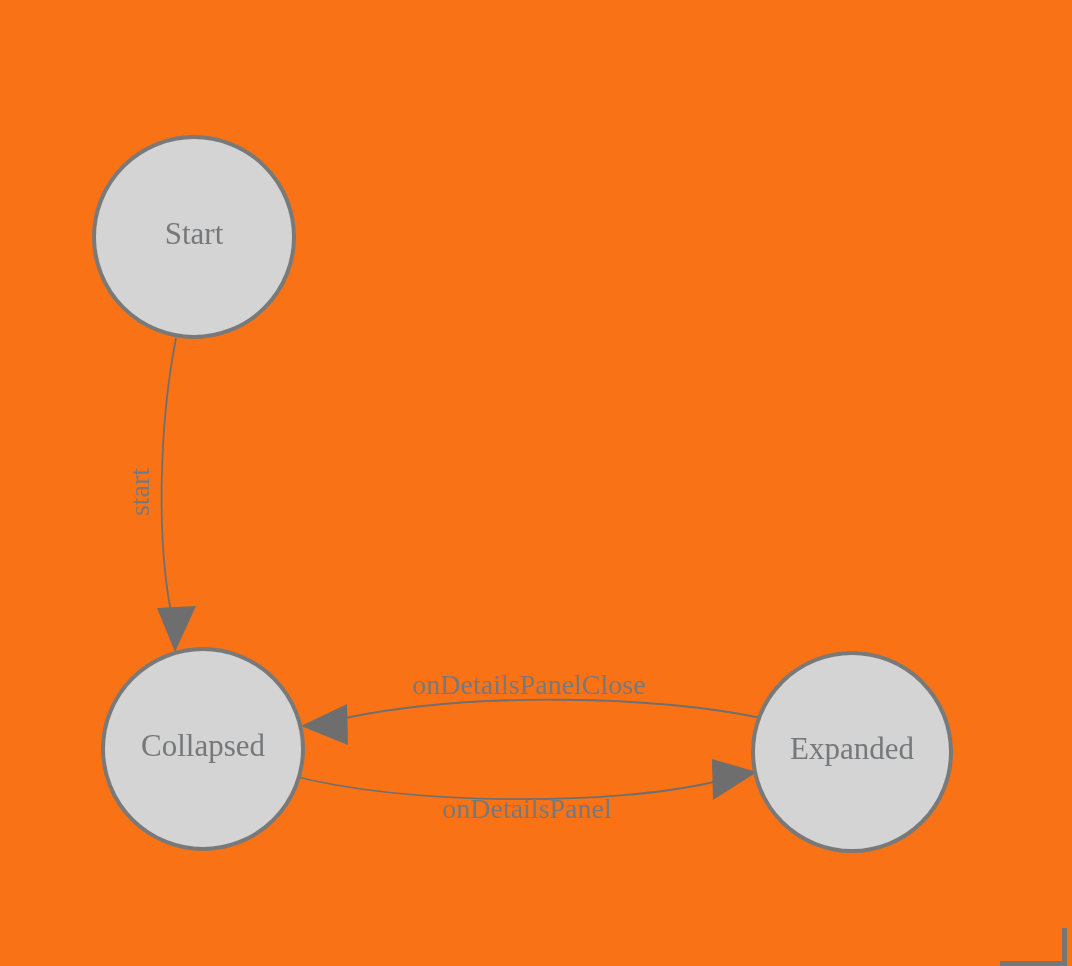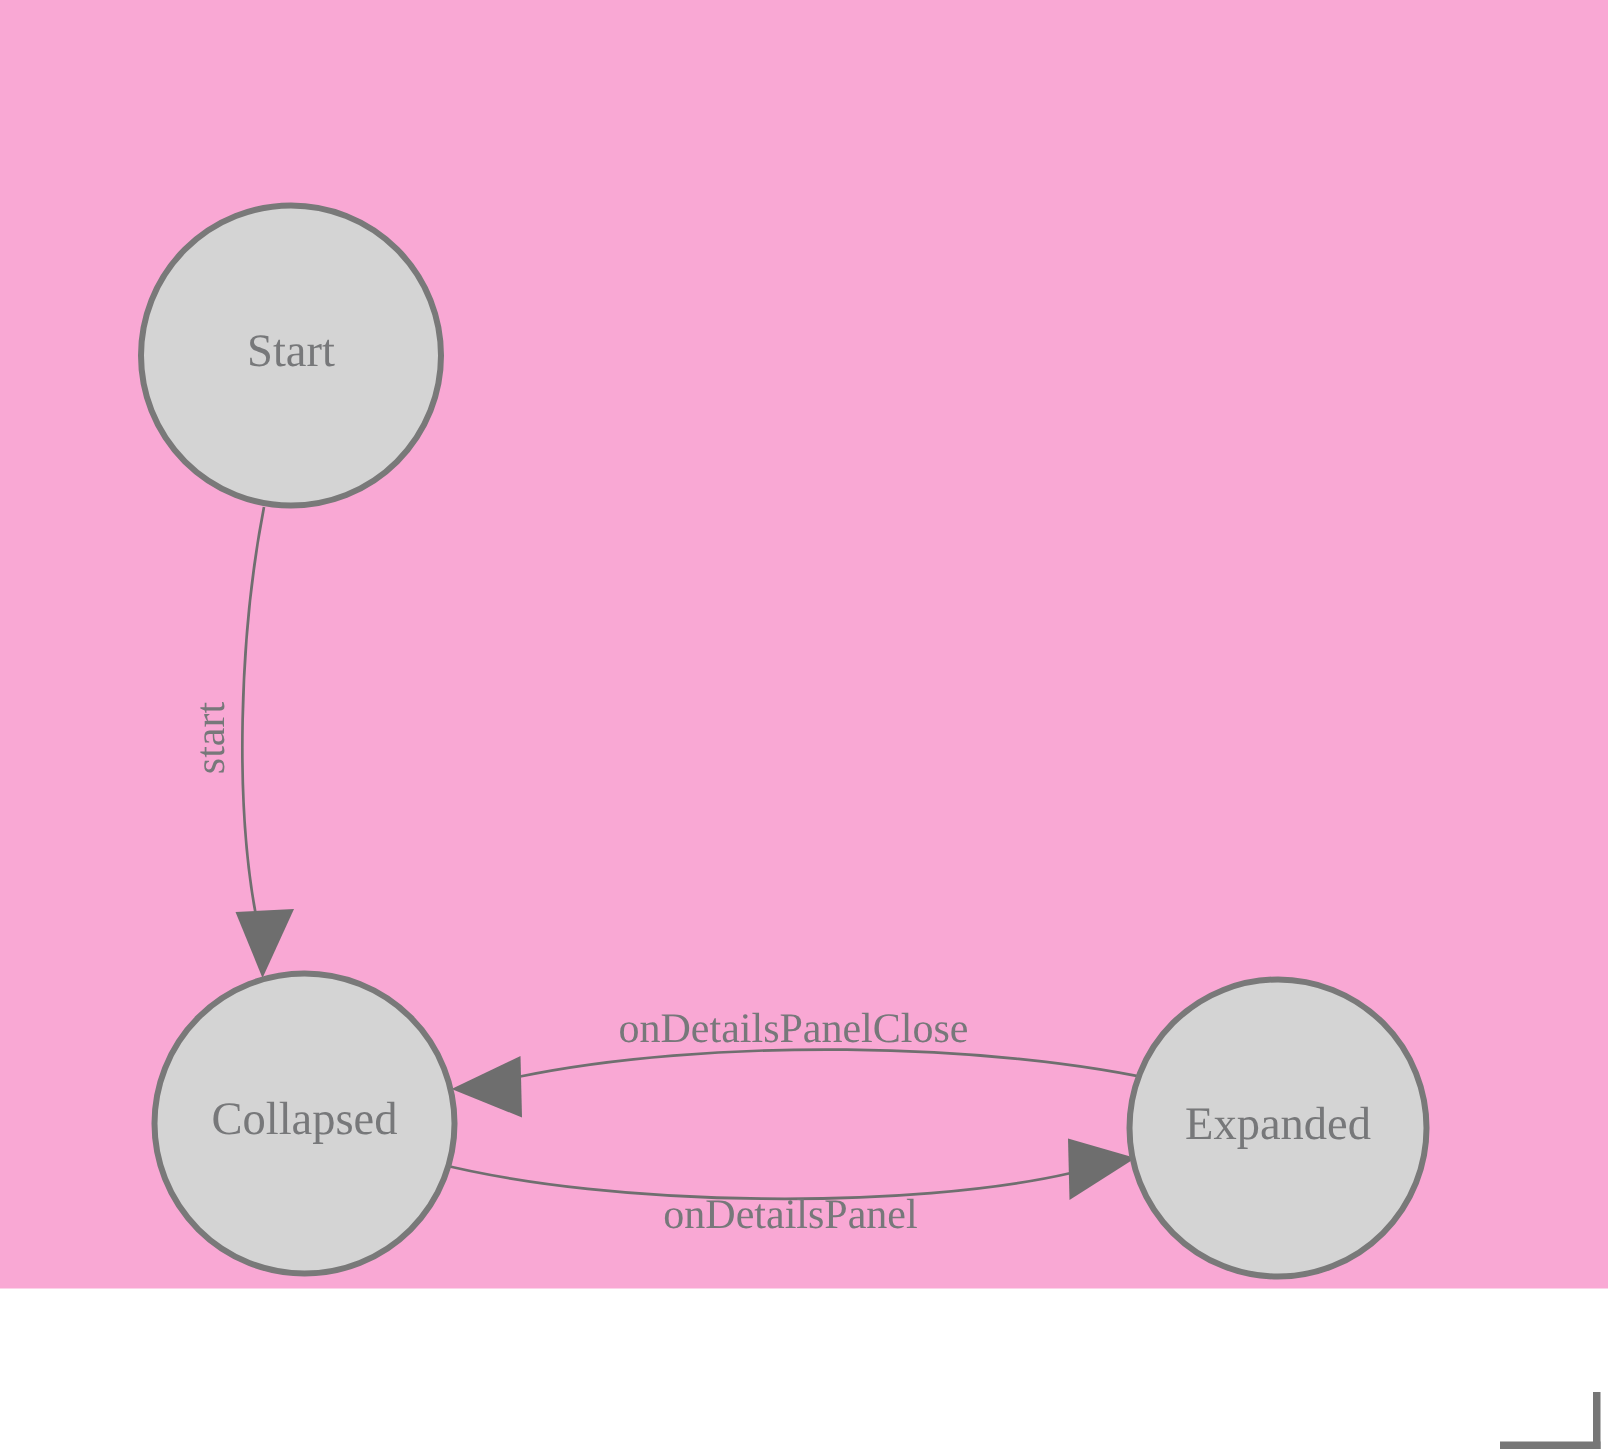--- a/index.html
+++ b/index.html
@@ -9,22 +9,22 @@
   }
   body {
     width: 1072px;
     height: 966px;
     overflow: hidden;
     font-family: "Liberation Serif", "DejaVu Serif", serif;
   }
   #canvas-root {
     position: relative;
     width: 1072px;
-    height: 859px;
-    background: #f9a8d4;
+    height: 966px;
+    background: #f97316;
   }
   #diagram-svg {
     position: absolute;
     left: 0;
     top: 0;
     width: 1072px;
     height: 966px;
     display: block;
   }
   .node-shape {

